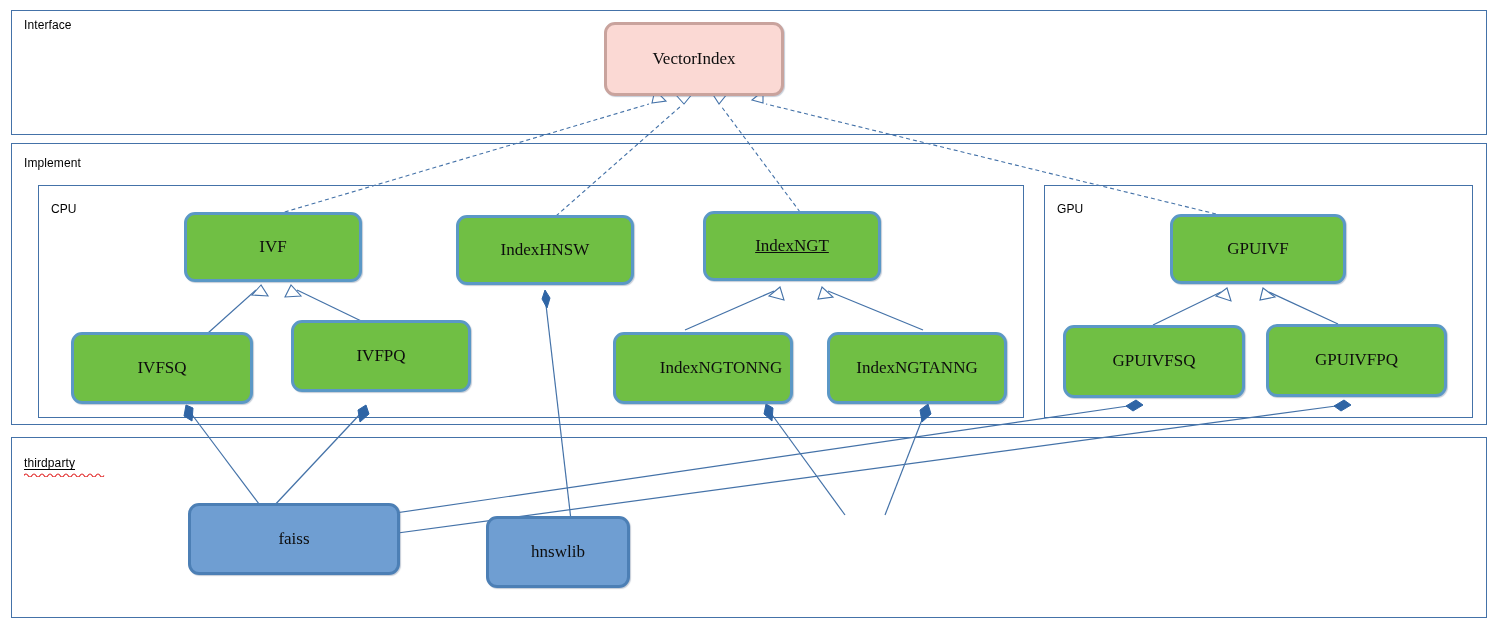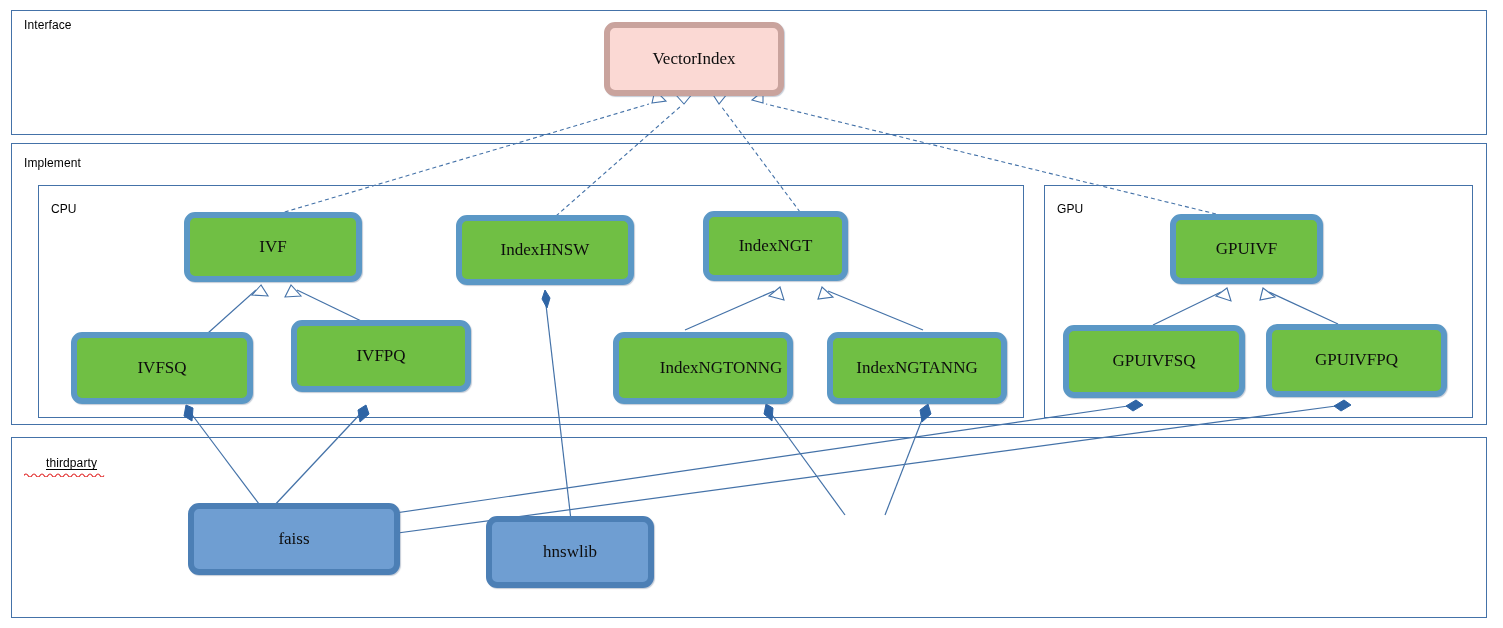--- a/index.html
+++ b/index.html
@@ -31,21 +31,21 @@
   .spell-wave{
     position:absolute;
     height:4px;
     pointer-events:none;
   }
 
   .node{
     position:absolute;
     box-sizing:border-box;
     border-radius:11px;
-    border:6px solid #a3a3a3;
+    border:3px solid #a3a3a3;
     display:flex;
     align-items:center;
     justify-content:center;
     font-family:"Liberation Serif", serif;
     font-size:17px;
     color:#0d0d0d;
     text-align:center;
     line-height:1.1;
     box-shadow:1px 1px 1px rgba(90,110,140,.35);
   }
@@ -70,21 +70,21 @@
   <div class="group" style="left:11px;top:143px;width:1476px;height:282px;"></div>
   <div class="group-label" style="left:24px;top:156px;">Implement</div>
 
   <div class="group" style="left:38px;top:185px;width:986px;height:233px;"></div>
   <div class="group-label" style="left:51px;top:202px;">CPU</div>
 
   <div class="group" style="left:1044px;top:185px;width:429px;height:233px;"></div>
   <div class="group-label" style="left:1057px;top:202px;">GPU</div>
 
   <div class="group" style="left:11px;top:437px;width:1476px;height:181px;"></div>
-  <div class="group-label spell" style="left:24px;top:456px;margin-left:22px;">thirdparty</div>
+  <div class="group-label spell" style="left:24px;top:456px;">thirdparty</div>
   <svg class="spell-wave" style="left:24px;top:472px;width:82px;height:5px;" viewBox="0 0 82 5" preserveAspectRatio="none">
     <path d="M0,3.5 Q2,0.6 4,3.5 T8,3.5 T12,3.5 T16,3.5 T20,3.5 T24,3.5 T28,3.5 T32,3.5 T36,3.5 T40,3.5 T44,3.5 T48,3.5 T52,3.5 T56,3.5 T60,3.5 T64,3.5 T68,3.5 T72,3.5 T76,3.5 T80,3.5" fill="none" stroke="#e02020" stroke-width="1.1"></path>
   </svg>
 
   <svg class="edges">
 
     <line class="edge dashed" x1="278" y1="214" x2="649" y2="104"></line>
     <line class="edge dashed" x1="556" y1="216" x2="681" y2="106"></line>
     <line class="edge dashed" x1="800" y1="212" x2="721" y2="106"></line>
     <line class="edge dashed" x1="1216" y1="214" x2="766" y2="104"></line>
@@ -131,47 +131,47 @@
   <div class="node iface" style="left:604px;top:22px;width:180px;height:74px;">
     <span>VectorIndex</span>
   </div>
 
   <div class="node impl" style="left:456px;top:215px;width:178px;height:70px;">
     <span>IndexHNSW</span>
   </div>
   <div class="node impl" style="left:184px;top:212px;width:178px;height:70px;">
     <span>IVF</span>
   </div>
-  <div class="node impl" style="left:703px;top:211px;width:145px;height:70px;">
+  <div class="node impl" style="left:703px;top:211px;width:178px;height:70px;text-decoration:underline;">
     <span>IndexNGT</span>
   </div>
 
   <div class="node impl" style="left:71px;top:332px;width:182px;height:72px;">
     <span>IVFSQ</span>
   </div>
   <div class="node impl" style="left:291px;top:320px;width:180px;height:72px;">
     <span>IVFPQ</span>
   </div>
   <div class="node impl" style="left:613px;top:332px;width:180px;height:72px;padding-left:36px;">
     <span>IndexNGTONNG</span>
   </div>
   <div class="node impl" style="left:827px;top:332px;width:180px;height:72px;">
     <span>IndexNGTANNG</span>
   </div>
 
-  <div class="node impl" style="left:1170px;top:214px;width:153px;height:70px;">
+  <div class="node impl" style="left:1170px;top:214px;width:176px;height:70px;">
     <span>GPUIVF</span>
   </div>
   <div class="node impl" style="left:1063px;top:325px;width:182px;height:73px;">
     <span>GPUIVFSQ</span>
   </div>
   <div class="node impl" style="left:1266px;top:324px;width:181px;height:73px;">
     <span>GPUIVFPQ</span>
   </div>
 
   <div class="node third" style="left:188px;top:503px;width:212px;height:72px;">
     <span>faiss</span>
   </div>
-  <div class="node third" style="left:486px;top:516px;width:168px;height:72px;">
+  <div class="node third" style="left:486px;top:516px;width:144px;height:72px;">
     <span>hnswlib</span>
   </div>
 
 </div>
 
 </body></html>

